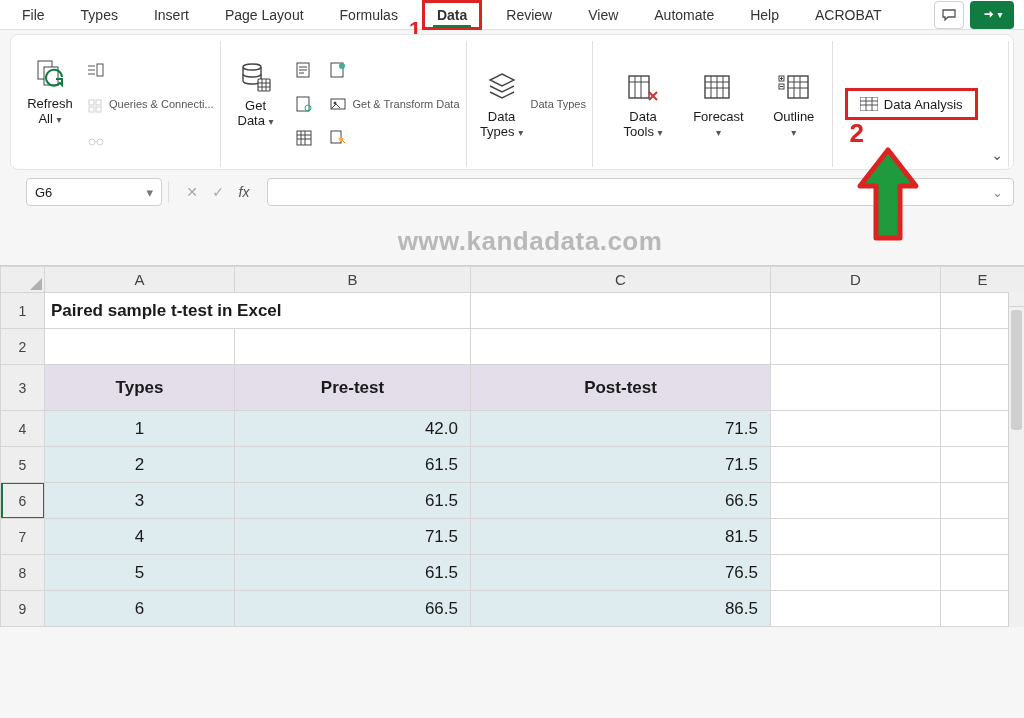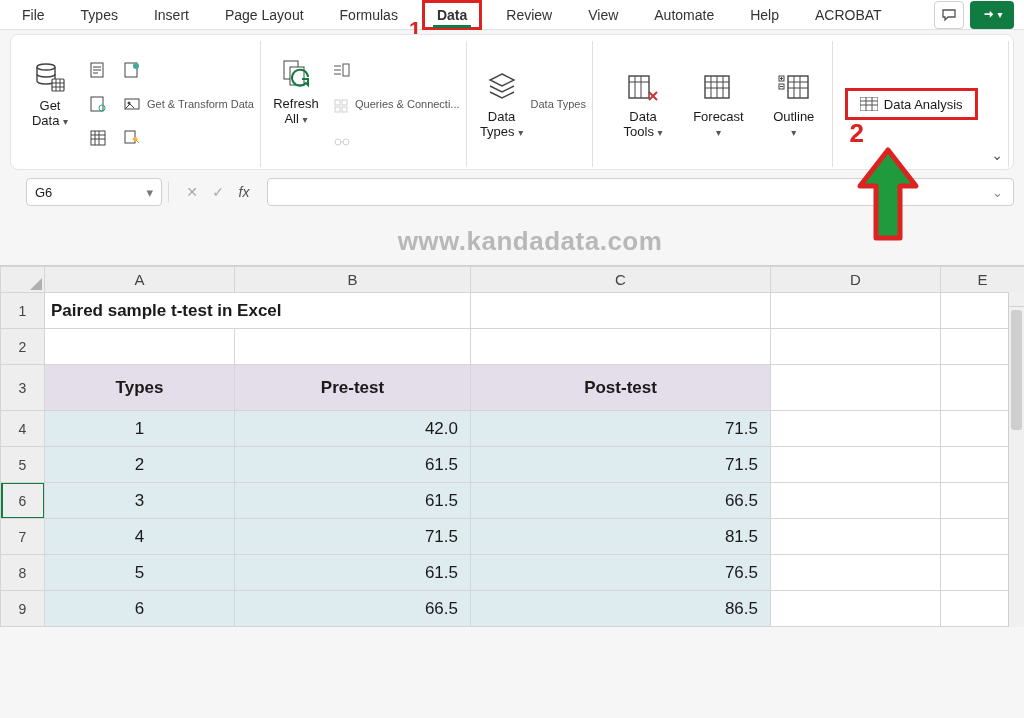--- a/index.html
+++ b/index.html
@@ -368,20 +368,59 @@
   </div>
 </div>
 
 <div class="ribbon">
 
   <div class="group">
     <div class="group-body">
       <div class="big-btn">
         <div class="ico">
           <svg width="36" height="36" viewBox="0 0 36 36">
+              <rect x="6" y="4" width="14" height="18" fill="none" stroke="#444"></rect>
+              <rect x="12" y="10" width="14" height="18" fill="#fff" stroke="#444"></rect>
+              <path d="M30 20a8 8 0 10-2 6l2 2v-6h-6" fill="none" stroke="#107c41" stroke-width="2"></path>
+            </svg>
+        </div>
+        <div class="lbl"><span>Refresh</span><br><span>All</span> <span class="caret">▾</span></div>
+      </div>
+      <div class="col-grid">
+        <div class="cell">
+            <svg width="18" height="16">
+              <path d="M1 4h7M1 8h7M1 12h7" stroke="#555"></path>
+              <rect x="10" y="2" width="6" height="12" fill="none" stroke="#555"></rect>
+            </svg>
+          </div>
+        <div class="cell" style="opacity:.4">
+            <svg width="18" height="16">
+              <rect x="2" y="2" width="5" height="5" stroke="#888" fill="none"></rect>
+              <rect x="9" y="2" width="5" height="5" stroke="#888" fill="none"></rect>
+              <rect x="2" y="9" width="5" height="5" stroke="#888" fill="none"></rect>
+              <rect x="9" y="9" width="5" height="5" stroke="#888" fill="none"></rect>
+            </svg>
+          </div>
+        <div class="cell" style="opacity:.4">
+            <svg width="18" height="16">
+              <circle cx="5" cy="8" r="3" stroke="#888" fill="none"></circle>
+              <circle cx="13" cy="8" r="3" stroke="#888" fill="none"></circle>
+              <path d="M8 8h2" stroke="#888"></path>
+            </svg>
+          </div>
+      </div>
+    </div>
+    <div class="group-label">Queries &amp; Connecti...</div>
+  </div>
+
+  <div class="group">
+    <div class="group-body">
+      <div class="big-btn">
+        <div class="ico">
+          <svg width="36" height="36" viewBox="0 0 36 36">
               <g fill="none" stroke="#444" stroke-width="1.4">
                 <ellipse cx="14" cy="8" rx="9" ry="3"></ellipse>
                 <path d="M5 8v14c0 1.7 4 3 9 3s9-1.3 9-3V8"></path>
                 <path d="M5 15c0 1.7 4 3 9 3s9-1.3 9-3"></path>
               </g>
               <rect x="20" y="20" width="12" height="12" rx="1" fill="#fff" stroke="#444" stroke-width="1.2"></rect>
               <path stroke="#444" d="M20 24h12M20 28h12M24 20v12M28 20v12"></path>
             </svg>
         </div>
         <div class="lbl"><span>Get</span><br><span>Data</span> <span class="caret">▾</span></div>
@@ -421,59 +460,20 @@
         <div class="cell">
             <svg width="18" height="18">
               <rect x="2" y="2" width="10" height="12" fill="none" stroke="#444"></rect>
               <path d="M12 10l4 4" stroke="#d80"></path>
               <rect x="10" y="8" width="4" height="4" fill="#fa4" transform="rotate(45 12 10)"></rect>
             </svg>
           </div>
       </div>
     </div>
     <div class="group-label">Get &amp; Transform Data</div>
-  </div>
-
-  <div class="group">
-    <div class="group-body">
-      <div class="big-btn">
-        <div class="ico">
-          <svg width="36" height="36" viewBox="0 0 36 36">
-              <rect x="6" y="4" width="14" height="18" fill="none" stroke="#444"></rect>
-              <rect x="12" y="10" width="14" height="18" fill="#fff" stroke="#444"></rect>
-              <path d="M30 20a8 8 0 10-2 6l2 2v-6h-6" fill="none" stroke="#107c41" stroke-width="2"></path>
-            </svg>
-        </div>
-        <div class="lbl"><span>Refresh</span><br><span>All</span> <span class="caret">▾</span></div>
-      </div>
-      <div class="col-grid">
-        <div class="cell">
-            <svg width="18" height="16">
-              <path d="M1 4h7M1 8h7M1 12h7" stroke="#555"></path>
-              <rect x="10" y="2" width="6" height="12" fill="none" stroke="#555"></rect>
-            </svg>
-          </div>
-        <div class="cell" style="opacity:.4">
-            <svg width="18" height="16">
-              <rect x="2" y="2" width="5" height="5" stroke="#888" fill="none"></rect>
-              <rect x="9" y="2" width="5" height="5" stroke="#888" fill="none"></rect>
-              <rect x="2" y="9" width="5" height="5" stroke="#888" fill="none"></rect>
-              <rect x="9" y="9" width="5" height="5" stroke="#888" fill="none"></rect>
-            </svg>
-          </div>
-        <div class="cell" style="opacity:.4">
-            <svg width="18" height="16">
-              <circle cx="5" cy="8" r="3" stroke="#888" fill="none"></circle>
-              <circle cx="13" cy="8" r="3" stroke="#888" fill="none"></circle>
-              <path d="M8 8h2" stroke="#888"></path>
-            </svg>
-          </div>
-      </div>
-    </div>
-    <div class="group-label">Queries &amp; Connecti...</div>
   </div>
 
   <div class="group">
     <div class="group-body">
       <div class="big-btn">
         <div class="ico">
           <svg width="36" height="36" viewBox="0 0 36 36">
               <path d="M18 4l12 6-12 6-12-6z" fill="none" stroke="#444" stroke-width="1.4"></path>
               <path d="M6 16l12 6 12-6M6 22l12 6 12-6" fill="none" stroke="#444" stroke-width="1.4"></path>
             </svg>

